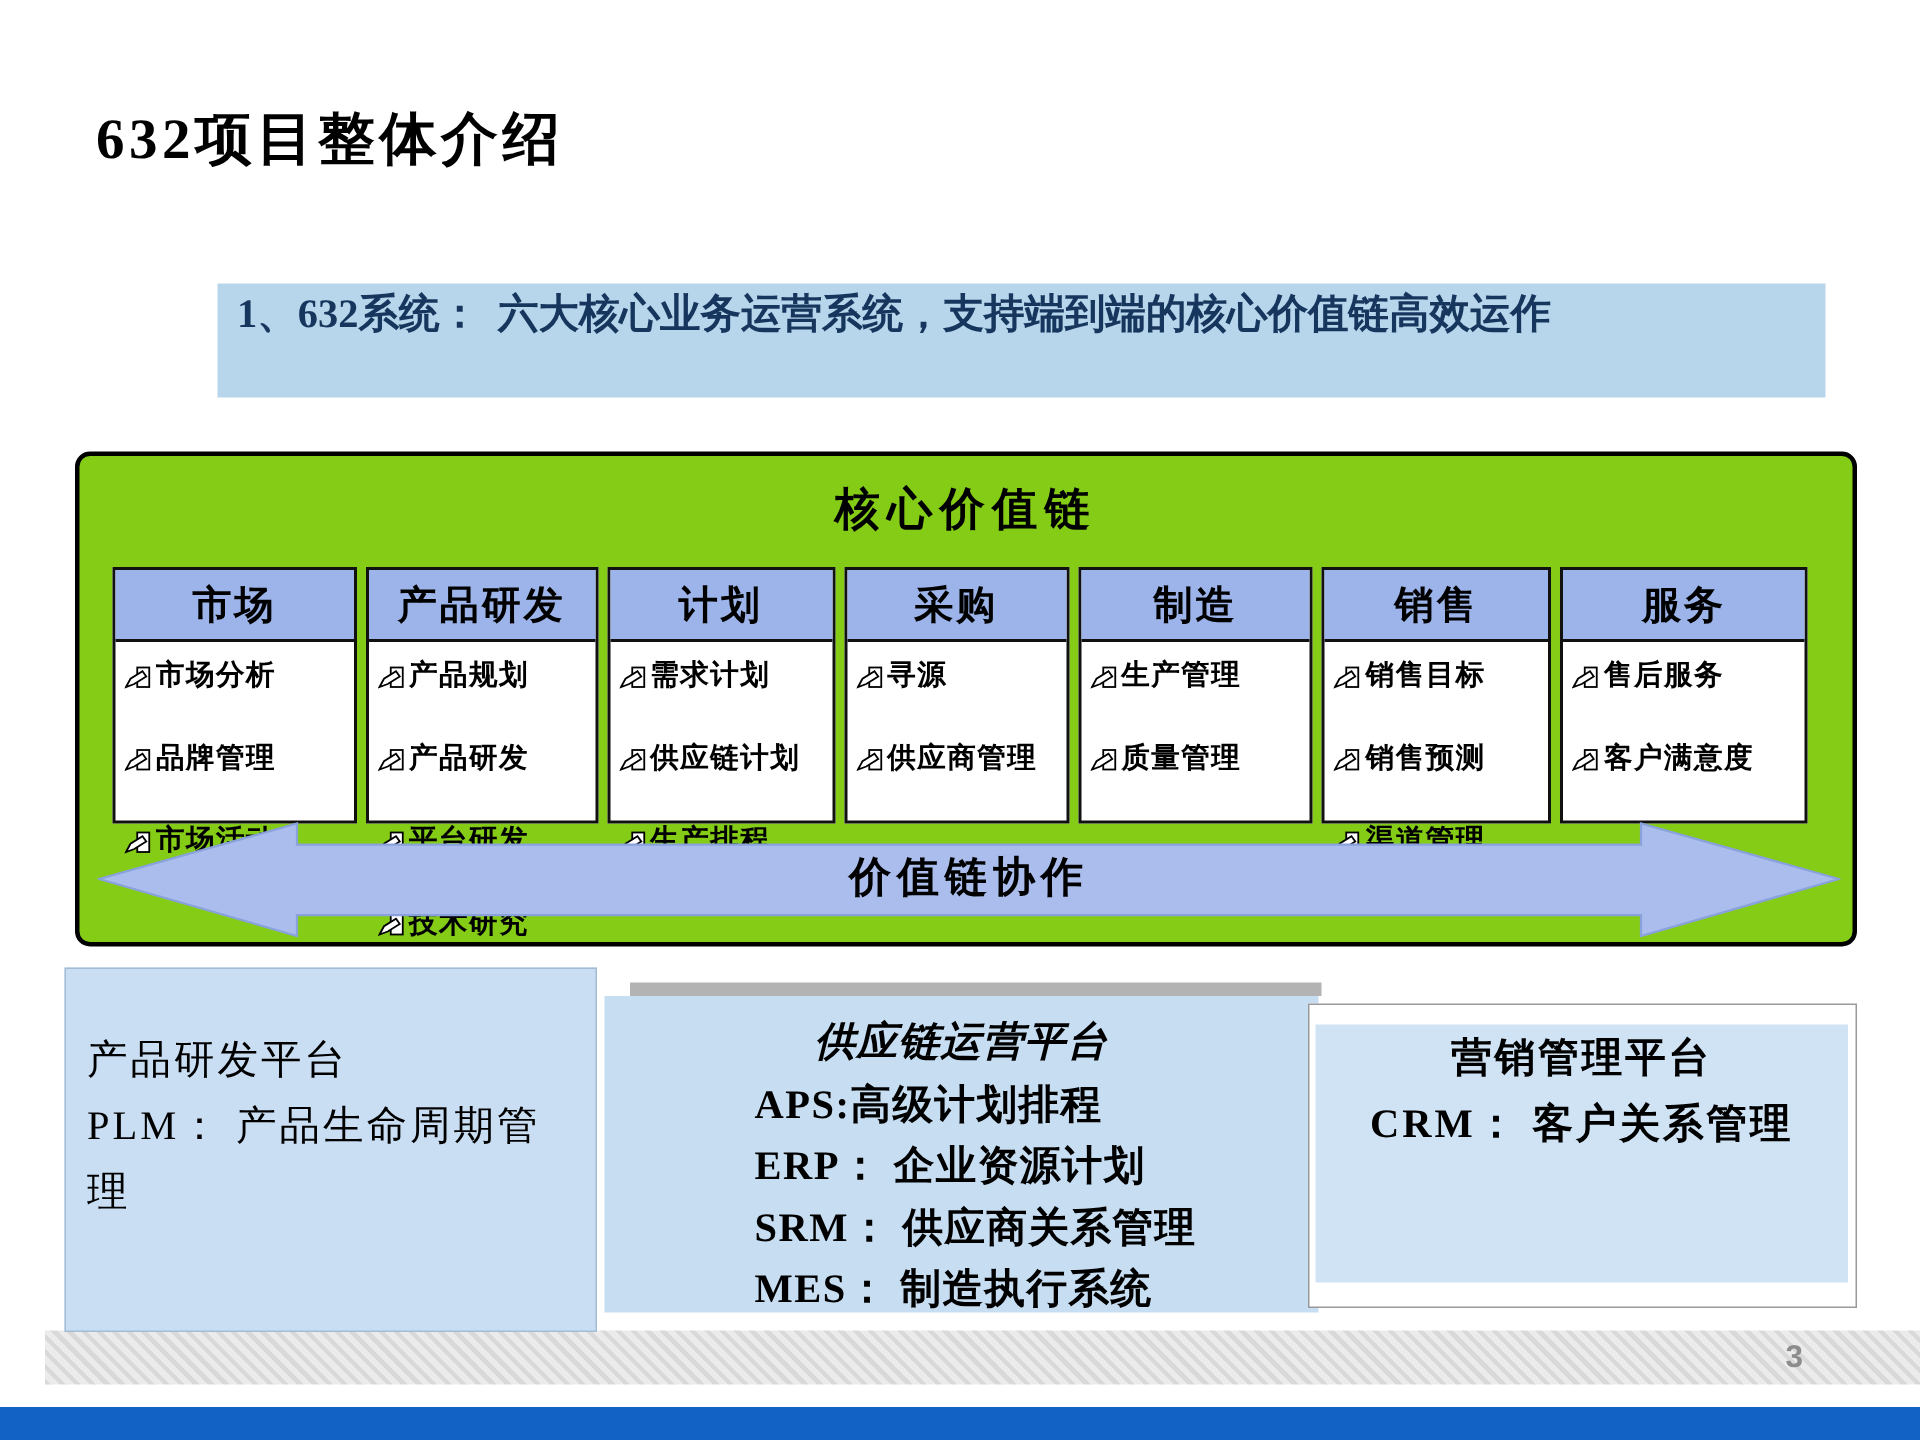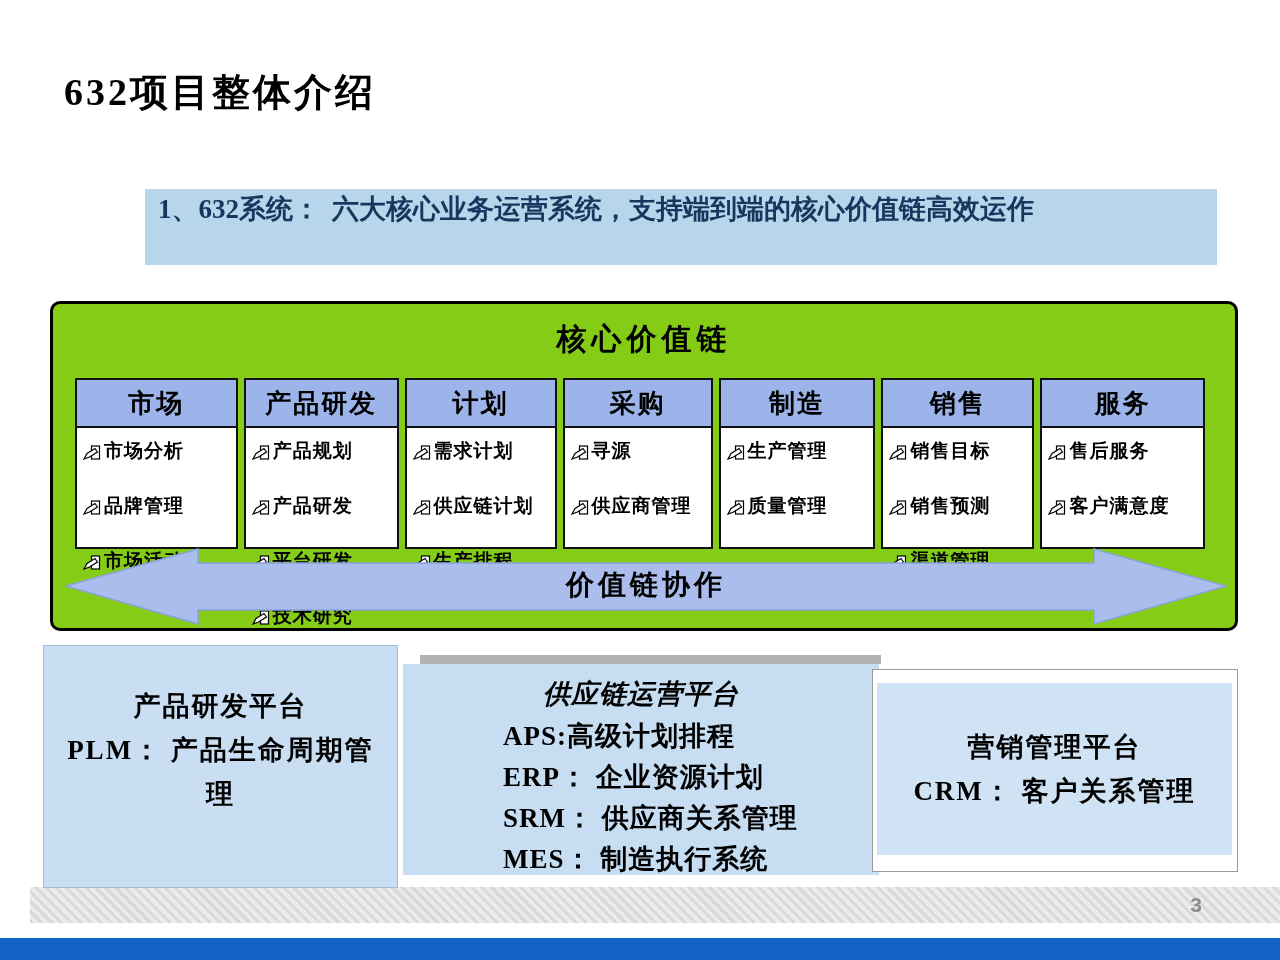--- a/index.html
+++ b/index.html
@@ -38,38 +38,38 @@
   .arrow-zone{position:absolute;left:12px;top:243px;width:1162px;height:79px;}
   .arrow-zone svg{display:block;width:100%;height:100%;}
   .arrow-label{
     position:absolute;inset:0;display:flex;align-items:center;justify-content:center;
     font-size:28px;font-weight:bold;letter-spacing:4px;padding-bottom:4px;
   }
   
   .platform-plm{
     position:absolute;left:43px;top:645px;width:355px;height:243px;z-index:2;
     background:#c9def2;border:1px solid #a3bcd6;box-sizing:border-box;
-    text-align:center;font-size:27px;font-weight:bold;letter-spacing:2px;
+    font-size:27px;font-weight:normal;letter-spacing:2px;
     padding:38px 14px 0 14px;line-height:44px;
   }
   .scm-shadow{position:absolute;left:420px;top:655px;width:461px;height:9px;background:#b3b3b3;z-index:1;}
   .platform-scm{
     position:absolute;left:403px;top:664px;width:476px;height:211px;z-index:2;
     background:#c7ddf1;box-sizing:border-box;font-size:27px;font-weight:bold;
     letter-spacing:1px;padding-top:10px;
   }
   .scm-title{text-align:center;line-height:40px;font-style:italic;}
   .scm-items{list-style:none;margin:0;padding:2px 0 0 100px;line-height:41px;}
   .crm-card{
     position:absolute;left:872px;top:669px;width:366px;height:203px;z-index:2;
     background:#fff;border:1px solid #999;box-sizing:border-box;padding:13px 5px 16px 4px;
   }
   .platform-crm{
     width:100%;height:100%;background:#cfe3f4;box-sizing:border-box;
-    display:flex;flex-direction:column;align-items:center;justify-content:center;
+    display:flex;flex-direction:column;align-items:center;justify-content:flex-start;
     font-size:27px;font-weight:bold;line-height:44px;letter-spacing:2px;
   }
   
   .footer-hatch{
     position:absolute;left:30px;top:887px;width:1250px;height:36px;z-index:0;
     background:repeating-linear-gradient(45deg,#d9d9d9 0 3px,#ebebeb 3px 7px);
   }
   .page-number{
     position:absolute;right:78px;top:6px;font-size:21px;font-weight:bold;color:#8c8c8c;
     font-family:"Liberation Sans","DejaVu Sans",sans-serif;

